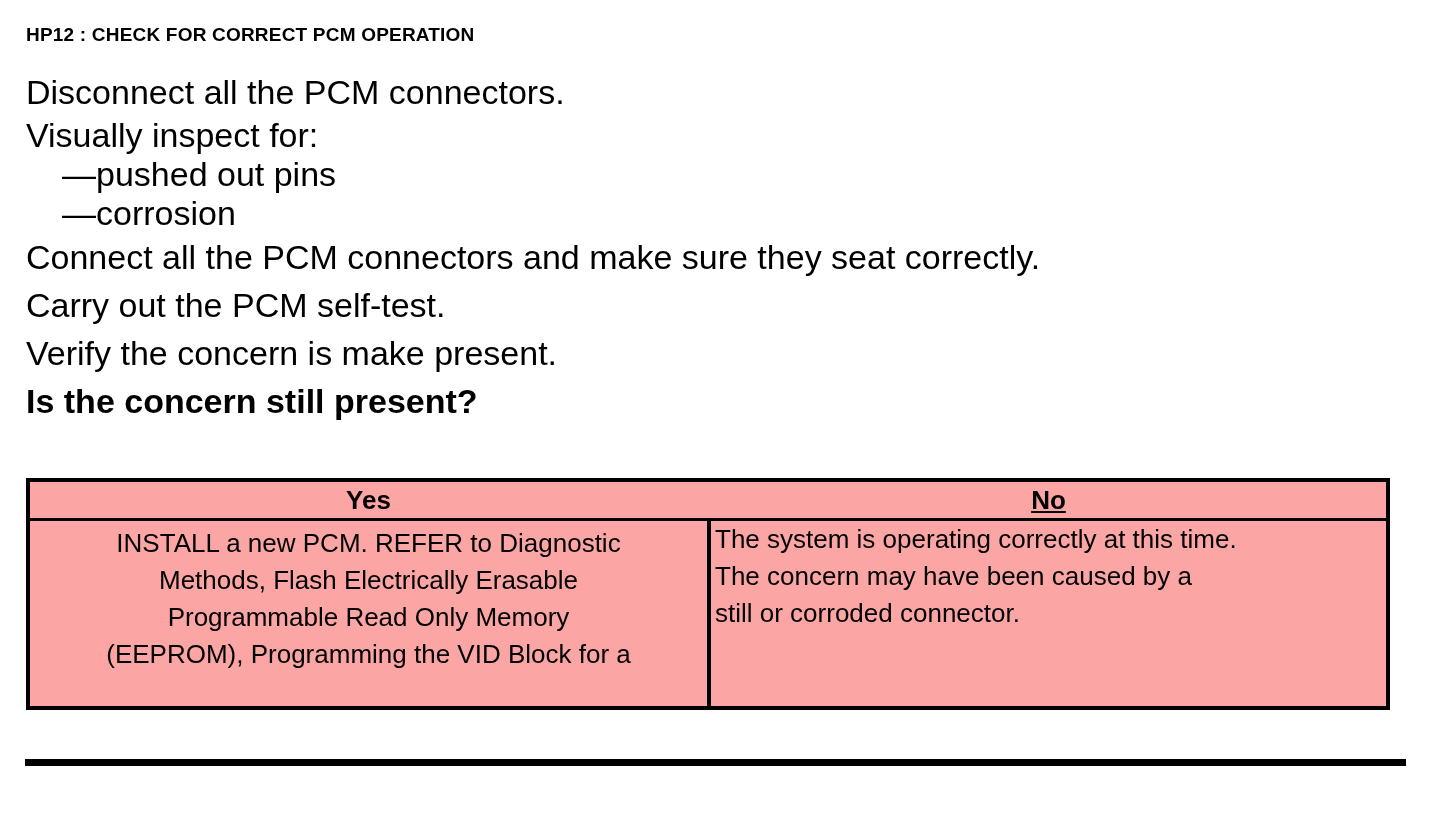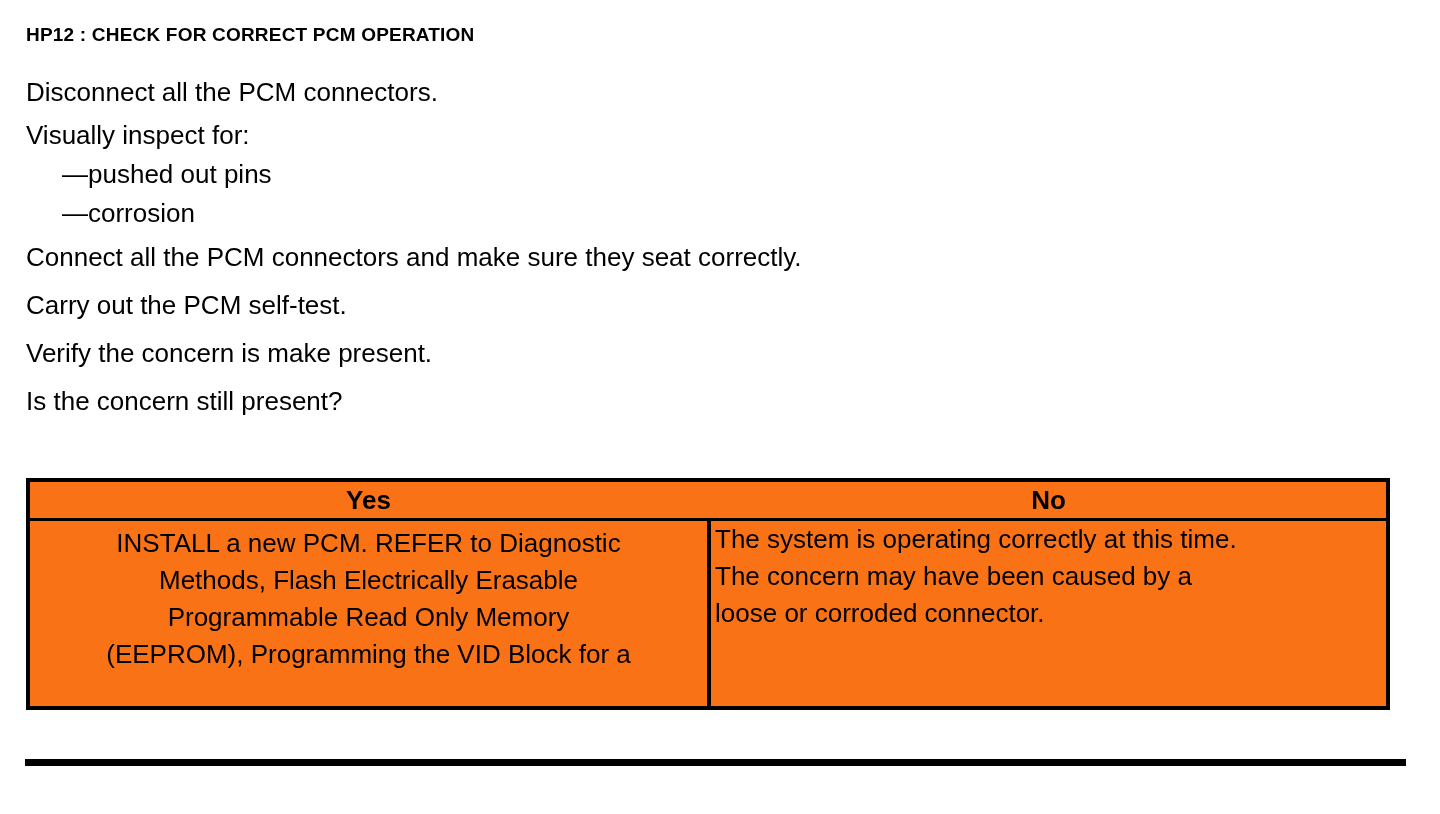--- a/index.html
+++ b/index.html
@@ -38,44 +38,44 @@
   }
 
   
   .instructions {
     position: absolute;
     left: 26px;
     top: 68px;
     width: 1380px;
   }
   .instr-line {
-    font-size: 26px;
+    font-size: 34px;
     line-height: 48px;
     white-space: nowrap;
   }
   .instr-line.tight {
     line-height: 39px;
   }
   .instr-line.sub {
     padding-left: 36px;
   }
   .instr-line.bold {
-    font-weight: normal;
+    font-weight: bold;
   }
 
   
   .decision-table {
     position: absolute;
     left: 26px;
     top: 478px;
     width: 1364px;
     height: 232px;
     border: 4px solid #000000;
     box-sizing: border-box;
-    background: #f97316;
+    background: #fca5a5;
   }
   .table-header-row {
     position: absolute;
     left: 0;
     top: 0;
     width: 100%;
     height: 39px;
     border-bottom: 3px solid #000000;
     box-sizing: border-box;
   }
@@ -98,21 +98,21 @@
   .th {
     position: absolute;
     top: 0;
     height: 39px;
     line-height: 37px;
     font-size: 26px;
     font-weight: bold;
     text-align: center;
   }
   .th-yes { left: 0; width: 677px; }
-  .th-no  { left: 681px; right: 0; }
+  .th-no  { left: 681px; right: 0; text-decoration: underline; }
 
   .cell {
     position: absolute;
     top: 0;
     bottom: 0;
     font-size: 26px;
     line-height: 37px;
   }
   .cell-yes {
     left: 0;
@@ -176,21 +176,21 @@
       <div class="cell cell-yes">
         <div class="overflow-line">INSTALL a new PCM. REFER to Diagnostic</div>
         <div class="overflow-line">Methods, Flash Electrically Erasable</div>
         <div class="overflow-line">Programmable Read Only Memory</div>
         <div class="overflow-line">(EEPROM), Programming the VID Block for a</div>
       </div>
 
       <div class="cell cell-no">
         <div class="no-line">The system is operating correctly at this time.</div>
         <div class="no-line">The concern may have been caused by a</div>
-        <div class="no-line">loose or corroded connector.</div>
+        <div class="no-line">still or corroded connector.</div>
       </div>
     </div>
 
   </div>
 
   <div class="bottom-rule"></div>
 
 </div>
 
 </body></html>

